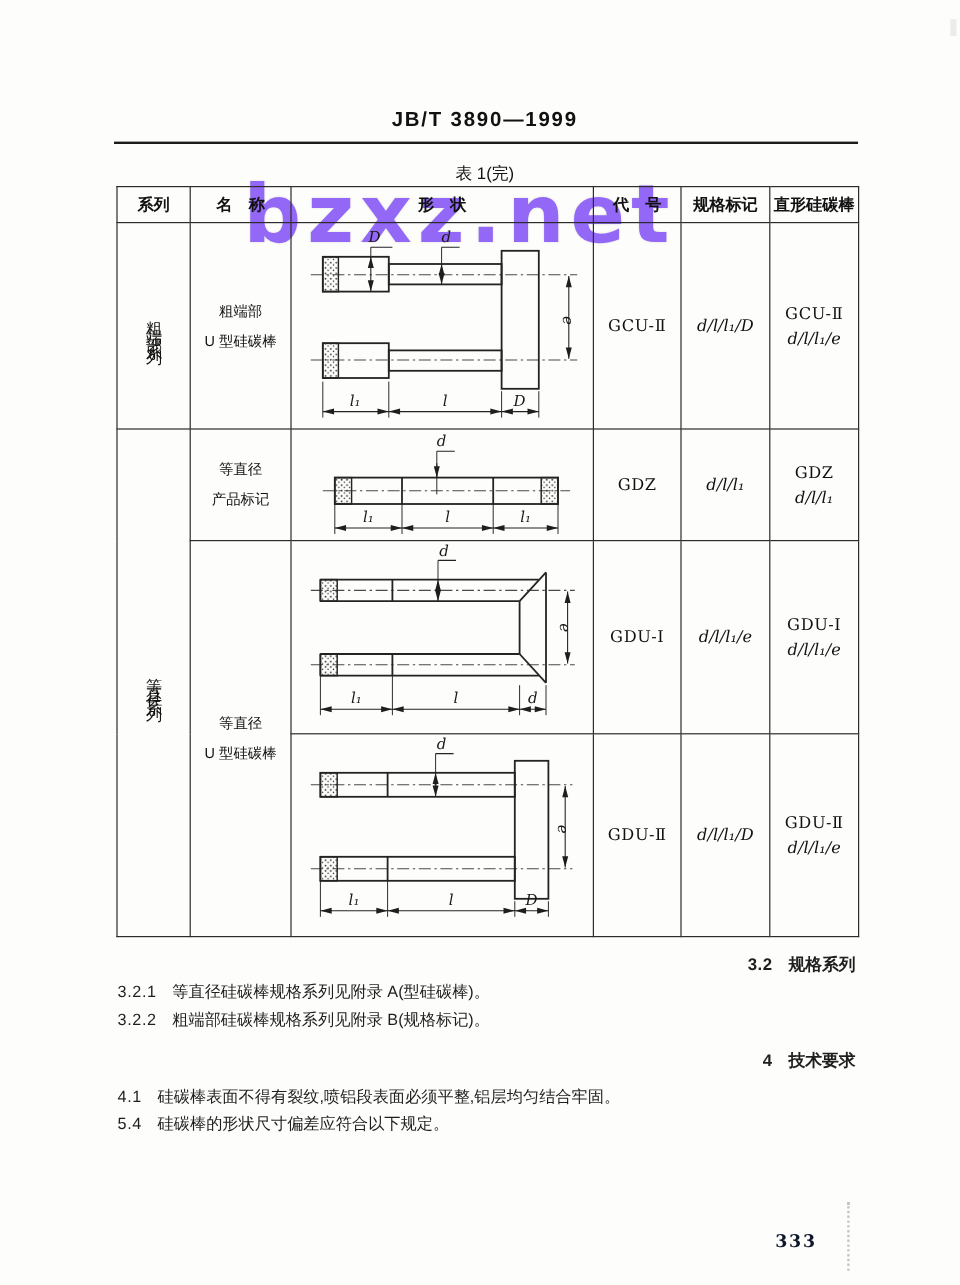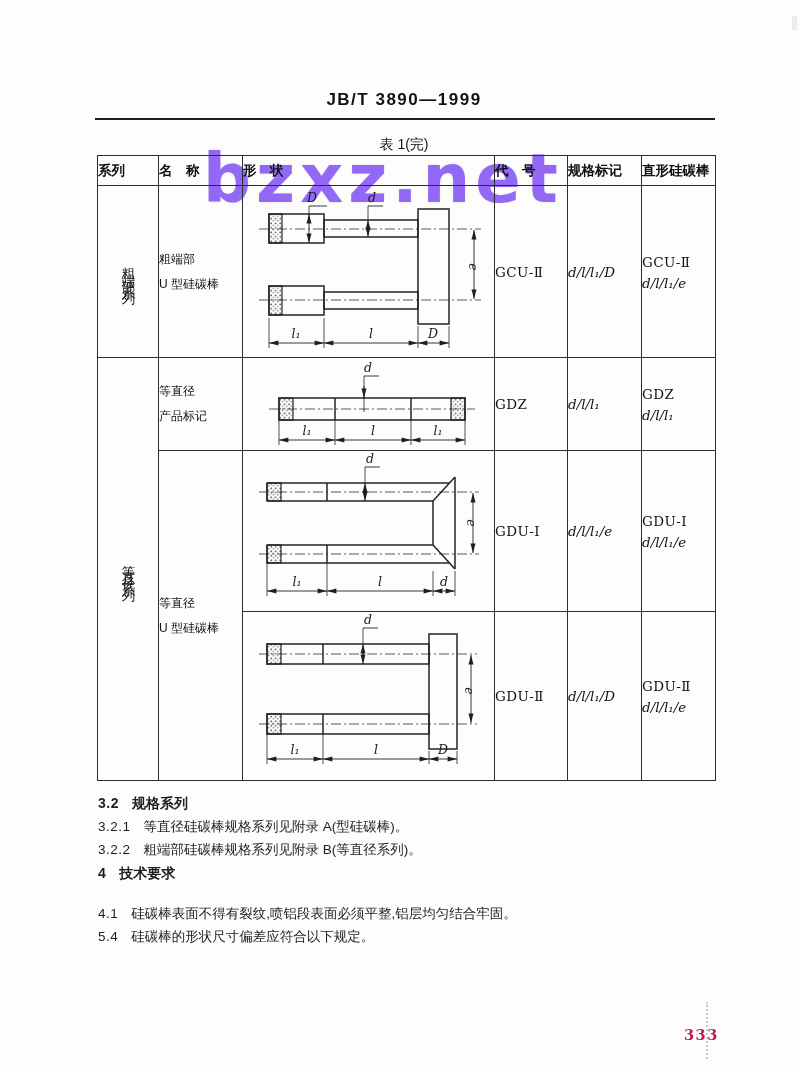--- a/index.html
+++ b/index.html
@@ -9,21 +9,21 @@
   .std-code{position:absolute;left:0;top:90;width:808px;top:90px;text-align:center;
             font-weight:bold;font-size:17px;letter-spacing:1.5px;color:#111;}
   .rule{position:absolute;left:95px;top:118px;width:620px;height:2.4px;background:#1c1c1c;}
   .tbl-title{position:absolute;left:4px;top:136px;width:800px;text-align:center;font-size:14px;color:#141414;}
   
   .watermark{position:absolute;left:203px;top:140px;font-family:"DejaVu Sans",sans-serif;
              font-weight:bold;font-size:67px;letter-spacing:5px;color:#8b5cf6;opacity:.92;
              text-shadow:0 0 2px #d6d6d6;white-space:nowrap;}
   
   table.spec{position:absolute;left:97px;top:155px;border-collapse:collapse;table-layout:fixed;background:transparent;}
-  table.spec td,table.spec th{border:1.4px solid #2c2c2c;padding:0;text-align:left;vertical-align:middle;
+  table.spec td,table.spec th{border:1.4px solid #2c2c2c;padding:0;text-align:center;vertical-align:middle;
              background:transparent;color:#111;font-weight:normal;}
   table.spec th{font-size:13.5px;font-weight:600;white-space:pre;}
   .vtext{writing-mode:vertical-rl;text-orientation:upright;letter-spacing:6px;font-size:13.5px;
          margin:0 auto;color:#111;}
   .nm{font-size:12px;line-height:25px;}
   .code{font-family:"DejaVu Serif","Liberation Serif",serif;font-size:13.5px;letter-spacing:.5px;}
   .specmark{font-family:"DejaVu Serif","Liberation Serif",serif;font-style:italic;font-size:13.5px;}
   .prod .code{line-height:22px;}
   .prod .specmark{line-height:20px;}
   td.shape{overflow:hidden;}
@@ -32,26 +32,26 @@
   .ol{stroke:#232323;stroke-width:1.5;fill:none;}
   .cap{stroke:#232323;stroke-width:1.2;fill:url(#stip);}
   .cl{stroke:#4a4a4a;stroke-width:.9;fill:none;stroke-dasharray:10 3 2 3;}
   .dim{stroke:#222;stroke-width:.9;fill:none;}
   .ext{stroke:#222;stroke-width:.8;fill:none;}
   .dlbl{font-family:"DejaVu Serif","Liberation Serif",serif;font-style:italic;font-size:12.5px;fill:#181818;}
   
   .clauses{position:absolute;left:98px;top:792px;width:615px;}
   .clause{font-size:13.5px;line-height:23px;color:#1e1e1e;white-space:nowrap;}
   .clause .num{margin-right:13px;letter-spacing:.5px;}
-  .clause.heading{font-weight:bold;font-size:14px;}
-  .clause.big-gap{line-height:25px;}
-  .clause.after-gap{margin-top:16px;}
-  
-  .pageno{position:absolute;left:684px;top:1026px;font-family:"DejaVu Serif","Liberation Serif",serif;
-          font-weight:bold;font-size:14.5px;letter-spacing:1.5px;color:#be185d;}
+  .clause.heading{font-weight:bold;font-size:14px;text-align:right;}
+  .clause.big-gap{margin-top:10px;line-height:25px;}
+  .clause.after-gap{margin-top:6px;}
+  
+  .pageno{position:absolute;left:646px;top:1026px;font-family:"DejaVu Serif","Liberation Serif",serif;
+          font-weight:bold;font-size:14.5px;letter-spacing:1.5px;color:#0f172a;}
   .dotline{position:absolute;left:706px;top:1002px;height:57px;width:0;border-left:2px dotted #c6c6c6;}
   .smudge{position:absolute;left:792px;top:16px;width:5px;height:14px;background:#ececec;}
 </style>
 </head>
 <body>
 
 <div class="page">
 
   <svg width="0" height="0" style="position:absolute">
     <defs>
@@ -285,21 +285,21 @@
     </table>
 
   <div class="clauses">
     <div class="clause heading">
       <span class="num">3.2</span><span>规格系列</span>
     </div>
     <div class="clause">
       <span class="num">3.2.1</span><span>等直径硅碳棒规格系列见附录 A(型硅碳棒)。</span>
     </div>
     <div class="clause">
-      <span class="num">3.2.2</span><span>粗端部硅碳棒规格系列见附录 B(等直径系列)。</span>
+      <span class="num">3.2.2</span><span>粗端部硅碳棒规格系列见附录 B(规格标记)。</span>
     </div>
     <div class="clause heading big-gap">
       <span class="num">4</span><span>技术要求</span>
     </div>
     <div class="clause after-gap">
       <span class="num">4.1</span><span>硅碳棒表面不得有裂纹,喷铝段表面必须平整,铝层均匀结合牢固。</span>
     </div>
     <div class="clause">
       <span class="num">5.4</span><span>硅碳棒的形状尺寸偏差应符合以下规定。</span>
     </div>

